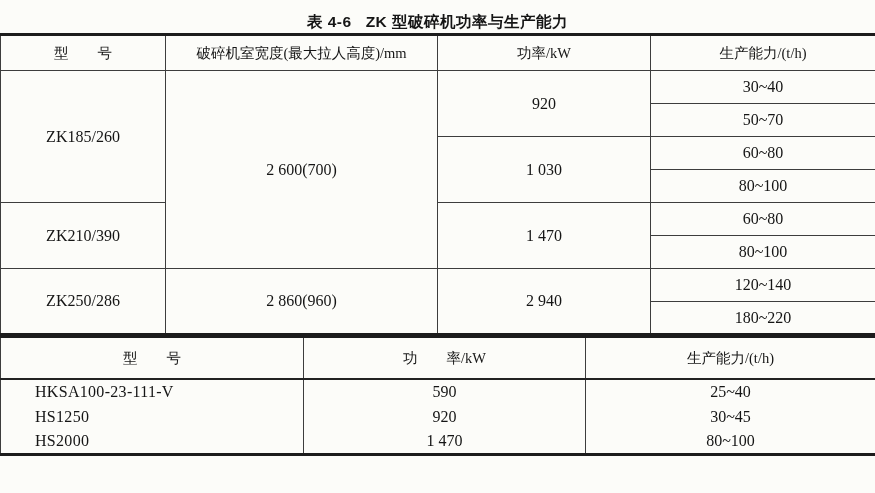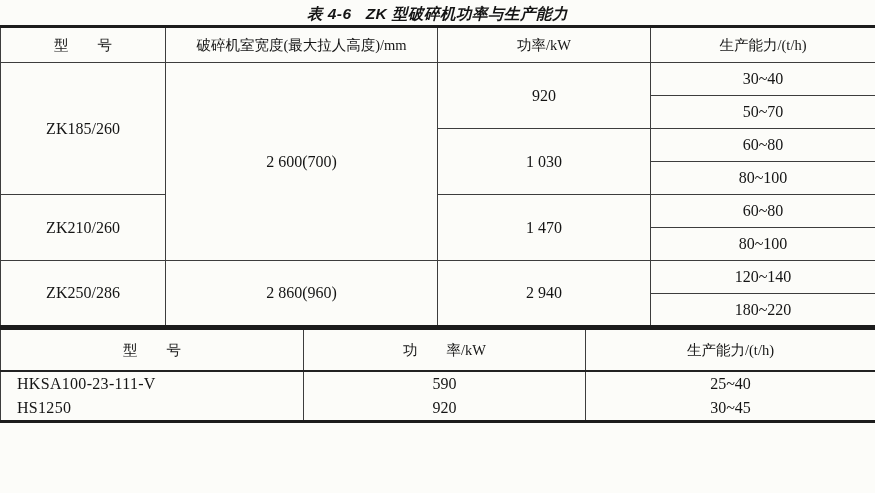--- a/index.html
+++ b/index.html
@@ -14,21 +14,21 @@
 
   .caption {
     text-align: center;
     font-family: "Liberation Sans", "DejaVu Sans", sans-serif;
     font-weight: bold;
     font-size: 15.5px;
     line-height: 22px;
     letter-spacing: 0.5px;
     margin: 0;
   }
-  .caption-46 { padding-top: 3px; font-style: italic; }
+  .caption-46 { padding-top: 11px; }
   .caption-47 { margin-top: 16px; margin-bottom: 4px; }
   .caption .cap-label { margin-right: 14px; }
 
   table {
     border-collapse: collapse;
     width: 875px;
     table-layout: fixed;
     border-radius: 13px;
   }
   td, th {
@@ -69,21 +69,21 @@
   }
   .t47 tbody tr { height: 25px; }
   .t47 tbody td {
     border-left: 1px solid #3d3d3d;
     border-right: 1px solid #3d3d3d;
     border-top: none;
     border-bottom: none;
   }
   .t47 td.model-cell {
     text-align: left;
-    padding-left: 16px;
+    padding-left: 34px;
     letter-spacing: 0.3px;
   }
 </style>
 </head>
 <body>
 
 <div class="page">
 
   <p class="caption caption-46">
     <span class="cap-label">表 4-6</span><span>ZK 型破碎机功率与生产能力</span>
@@ -115,21 +115,21 @@
         <td>50~70</td>
       </tr>
       <tr>
         <td rowspan="2">1 030</td>
         <td>60~80</td>
       </tr>
       <tr>
         <td>80~100</td>
       </tr>
       <tr>
-        <td rowspan="2">ZK210/260</td>
+        <td rowspan="2">ZK210/390</td>
         <td rowspan="2">1 470</td>
         <td>60~80</td>
       </tr>
       <tr>
         <td>80~100</td>
       </tr>
       <tr>
         <td rowspan="2">ZK250/286</td>
         <td rowspan="2">2 860(960)</td>
         <td rowspan="2">2 940</td>
@@ -159,16 +159,21 @@
       <tr>
         <td class="model-cell">HKSA100-23-111-V</td>
         <td>590</td>
         <td>25~40</td>
       </tr>
       <tr>
         <td class="model-cell">HS1250</td>
         <td>920</td>
         <td>30~45</td>
       </tr>
+      <tr>
+        <td class="model-cell">HS2000</td>
+        <td>1 470</td>
+        <td>80~100</td>
+      </tr>
     </tbody>
   </table>
 
 </div>
 
 </body></html>

